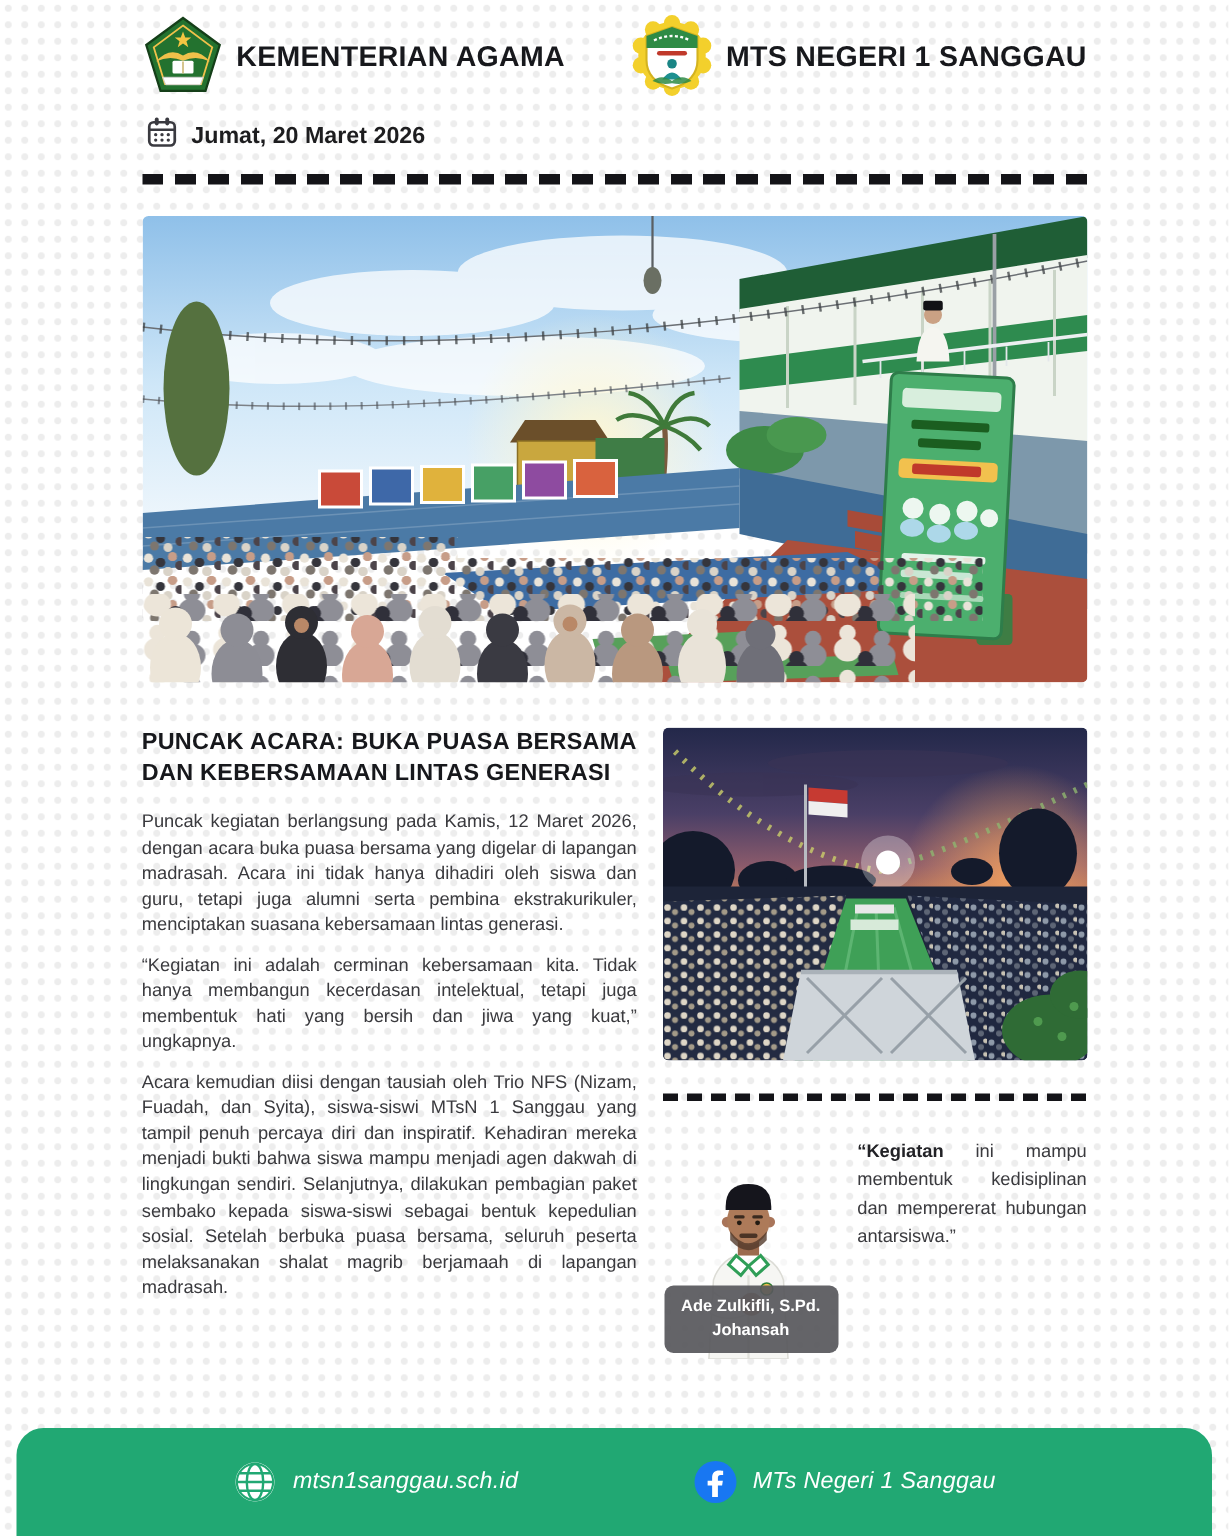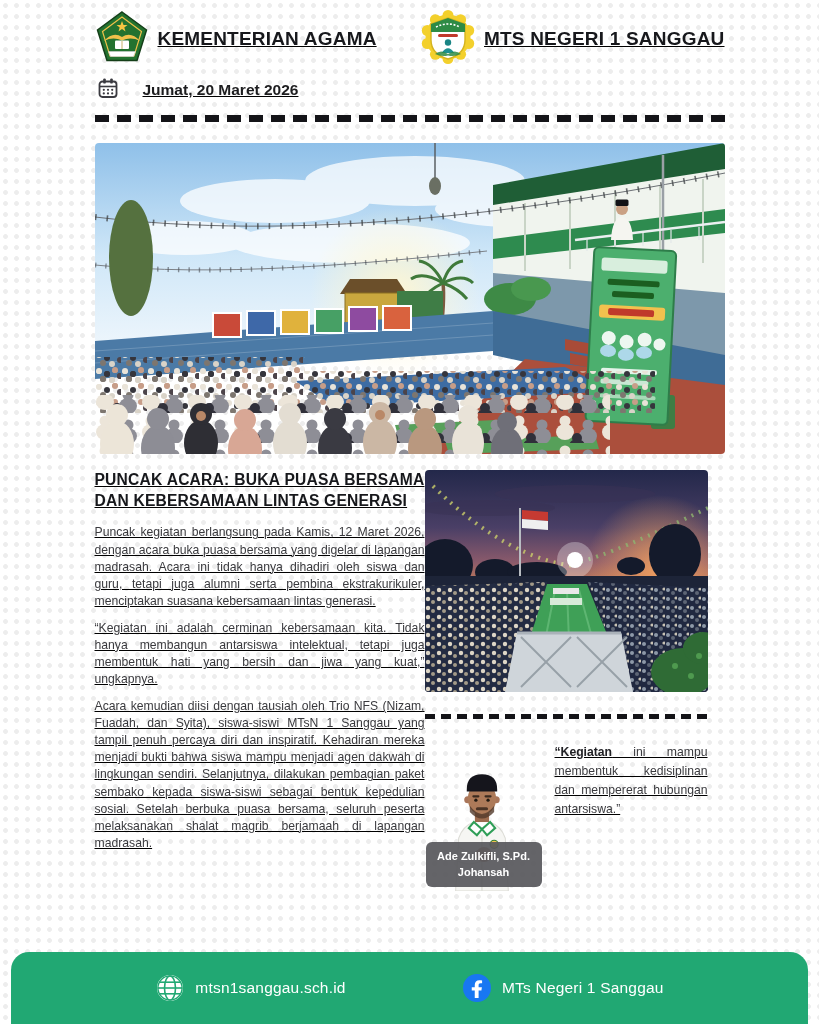--- a/index.html
+++ b/index.html
@@ -3,59 +3,59 @@
 <meta charset="utf-8">
 <style>
   * { box-sizing: border-box; margin: 0; padding: 0; }
   body { margin: 0; font-family: "Liberation Sans", sans-serif; }
   .page {
     width: 819px; height: 1024px; position: relative; overflow: hidden;
     background-color: #ffffff;
     background-image: radial-gradient(circle, #ededed 2.1px, rgba(255,255,255,0) 2.6px);
     background-size: 11px 11px;
   }
-  .content { width: 630px; margin: 0 auto; position: relative; text-decoration: underline; }
+  .content { width: 630px; margin: 0 auto; position: relative; }
 
   
   .brand-bar { display: flex; justify-content: space-between; align-items: center; padding-top: 12px; height: 66px; }
   .org { display: flex; align-items: center; gap: 9px; }
   .org-name { font-size: 19px; font-weight: 800; color: #17181c; letter-spacing: .2px; white-space: nowrap; }
 
   .headline { margin-top: 7px; text-align: center; color: #2fab81; font-weight: 800; font-size: 14.6px; line-height: 1.55; letter-spacing: .1px; }
 
-  .date-row { margin-top: 11px; display: flex; align-items: center; gap: 24px; padding-left: 2px; }
+  .date-row { margin-top: 11px; display: flex; align-items: center; gap: 9px; padding-left: 2px; }
   .date-label { font-size: 15.5px; font-weight: 700; color: #1d1d1f; }
 
   .dash-divider { margin-top: 12px; height: 7px;
     background: repeating-linear-gradient(90deg, #141418 0 14px, transparent 14px 22px); }
   .dash-divider.small { height: 5px; margin: 0;
     background: repeating-linear-gradient(90deg, #141418 0 10px, transparent 10px 16px); }
 
   .main-photo { margin-top: 21px; width: 630px; height: 311px; border-radius: 4px; overflow: hidden; line-height: 0; }
 
   
-  .cols { display: flex; margin-top: 16px; }
+  .cols { display: flex; gap: 17px; margin-top: 30px; }
   .article { width: 330px; }
   .article h2 { font-size: 15.6px; font-weight: 800; color: #17181c; line-height: 1.33; text-align: justify; letter-spacing: .2px; margin-bottom: 13px; }
   .article p { font-size: 12.2px; color: #3a3a3e; line-height: 1.4; text-align: justify; margin-bottom: 10px; }
 
   .side { width: 283px; }
   .evening-photo { width: 283px; height: 222px; border-radius: 4px; overflow: hidden; line-height: 0; }
   .side .dash-divider.small { margin-top: 22px; }
   .quote-row { display: flex; margin-top: 24px; }
   .person-photo { width: 118px; height: 142px; position: relative; flex: none; margin-top: 6px; }
   .person-caption { position: absolute; left: 1px; right: 1px; bottom: 4px; background: rgba(88,88,92,.93);
     border-radius: 6px; padding: 7px 3px; text-align: center; color: #fff; font-weight: 700; font-size: 11px; line-height: 1.4; }
   .quote { flex: 1; padding-left: 12px; font-size: 12.2px; color: #3a3a3e; line-height: 1.55; text-align: justify; }
   .quote .lead { font-weight: 800; color: #222226; }
 
   
   .footer { position: absolute; bottom: 0; left: 11px; right: 11px; height: 72px; background: #21a873;
     border-radius: 18px 18px 0 0; display: flex; align-items: center; justify-content: space-evenly; padding: 0 28px; }
-  .contact { display: flex; align-items: center; gap: 10px; color: #ffffff; font-size: 15.5px; font-weight: 500; letter-spacing: .2px; cursor: pointer; }
+  .contact { display: flex; align-items: center; gap: 10px; color: #ffffff; font-size: 15.5px; font-weight: 500; letter-spacing: .2px; cursor: pointer; font-style: italic; }
   .contact svg { display: block; }
 </style>
 </head>
 <body>
 
 <div class="page">
   <div class="content">
 
     <div class="brand-bar">
       <div class="org">
@@ -321,21 +321,21 @@
               <circle cx="412" cy="279" r="10"></circle>
             </g>
         </g>
       </svg>
     </div>
 
     <div class="cols">
       <div class="article">
         <h2>PUNCAK ACARA: BUKA PUASA BERSAMA DAN KEBERSAMAAN LINTAS GENERASI</h2>
         <p>Puncak kegiatan berlangsung pada Kamis, 12 Maret 2026, dengan acara buka puasa bersama yang digelar di lapangan madrasah. Acara ini tidak hanya dihadiri oleh siswa dan guru, tetapi juga alumni serta pembina ekstrakurikuler, menciptakan suasana kebersamaan lintas generasi.</p>
-        <p>“Kegiatan ini adalah cerminan kebersamaan kita. Tidak hanya membangun antarsiswa intelektual, tetapi juga membentuk hati yang bersih dan jiwa yang kuat,” ungkapnya.</p>
+        <p>“Kegiatan ini adalah cerminan kebersamaan kita. Tidak hanya membangun kecerdasan intelektual, tetapi juga membentuk hati yang bersih dan jiwa yang kuat,” ungkapnya.</p>
         <p>Acara kemudian diisi dengan tausiah oleh Trio NFS (Nizam, Fuadah, dan Syita), siswa-siswi MTsN 1 Sanggau yang tampil penuh percaya diri dan inspiratif. Kehadiran mereka menjadi bukti bahwa siswa mampu menjadi agen dakwah di lingkungan sendiri. Selanjutnya, dilakukan pembagian paket sembako kepada siswa-siswi sebagai bentuk kepedulian sosial. Setelah berbuka puasa bersama, seluruh peserta melaksanakan shalat magrib berjamaah di lapangan madrasah.</p>
       </div>
 
       <div class="side">
 
         <div class="evening-photo">
           <svg width="283" height="222" viewBox="0 0 283 222">
             <defs>
               <linearGradient id="eveG" x1="0" y1="0" x2="0" y2="1">
                 <stop offset="0" stop-color="#23284a"></stop>

